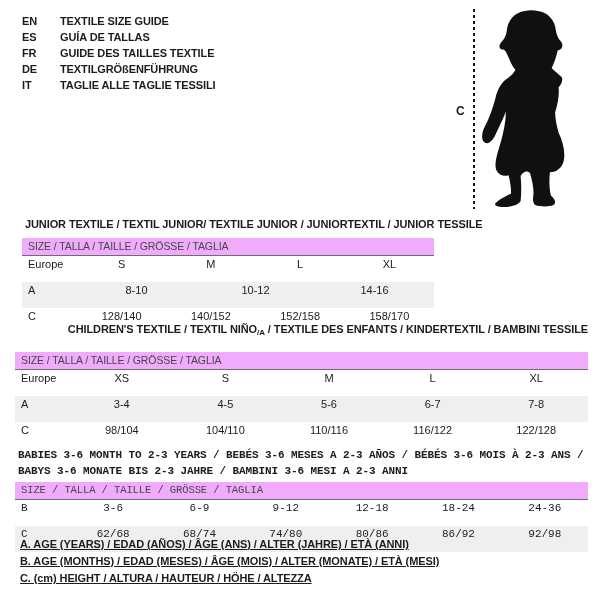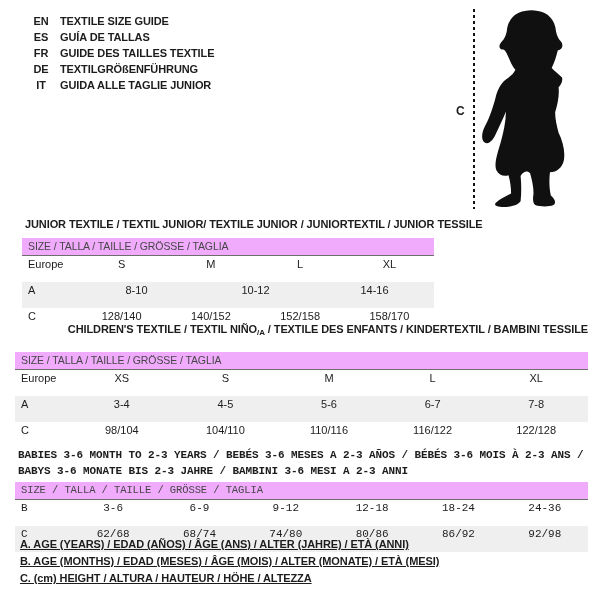--- a/index.html
+++ b/index.html
@@ -6,21 +6,21 @@
   .page {
     position:relative; width:600px; height:600px; background:#ffffff;
     font-family:"Liberation Sans","DejaVu Sans",sans-serif;
     color:#1c1c1c; overflow:hidden;
   }
 
   
   .langs { position:absolute; left:22px; top:13px; }
   .lang-row { display:flex; height:16px; line-height:16px;
               font-weight:bold; font-size:11px; letter-spacing:-0.1px; }
-  .lang-code { width:38px;text-align:center; }
+  .lang-code { width:38px; }
 
   
   .dash-line { position:absolute; left:473px; top:9px; width:2px; height:200px;
                background:repeating-linear-gradient(to bottom,#111 0 3px,transparent 3px 6px); }
   .figure-label { position:absolute; left:456px; top:104px;
                   font-weight:bold; font-size:12px; line-height:14px; }
   .baby { position:absolute; left:480px; top:9px; }
 
   
   .tblock { position:absolute; }
@@ -66,21 +66,21 @@
     <div class="lang-row">
       <span class="lang-code">FR</span>
       <span>GUIDE DES TAILLES TEXTILE</span>
     </div>
     <div class="lang-row">
       <span class="lang-code">DE</span>
       <span>TEXTILGRÖßENFÜHRUNG</span>
     </div>
     <div class="lang-row">
       <span class="lang-code">IT</span>
-      <span>GUIDA ALLE TAGLIE JUNIOR</span>
+      <span>TAGLIE ALLE TAGLIE TESSILI</span>
     </div>
   </div>
 
   <span class="figure-label">C</span>
   <div class="dash-line"></div>
   <svg class="baby" width="95" height="198" viewBox="0 0 110 205" preserveAspectRatio="none">
     <path fill="#101010" d="M52,2 C41,3 32,11 31,23 C30,28 28,31 25,34 C21,38 22,42 27,42
       C30,43 32,48 35,54 C37,58 39,61 41,63 C39,67 35,70 30,73 C24,77 20,84 18,92
       C15,102 11,113 6,121 C2,128 1,135 5,138 C10,141 15,136 18,130 C22,122 27,113 30,106
       C30,117 27,128 24,138 C20,150 16,161 19,167 C22,172 28,174 33,172 C35,178 36,185 36,191

